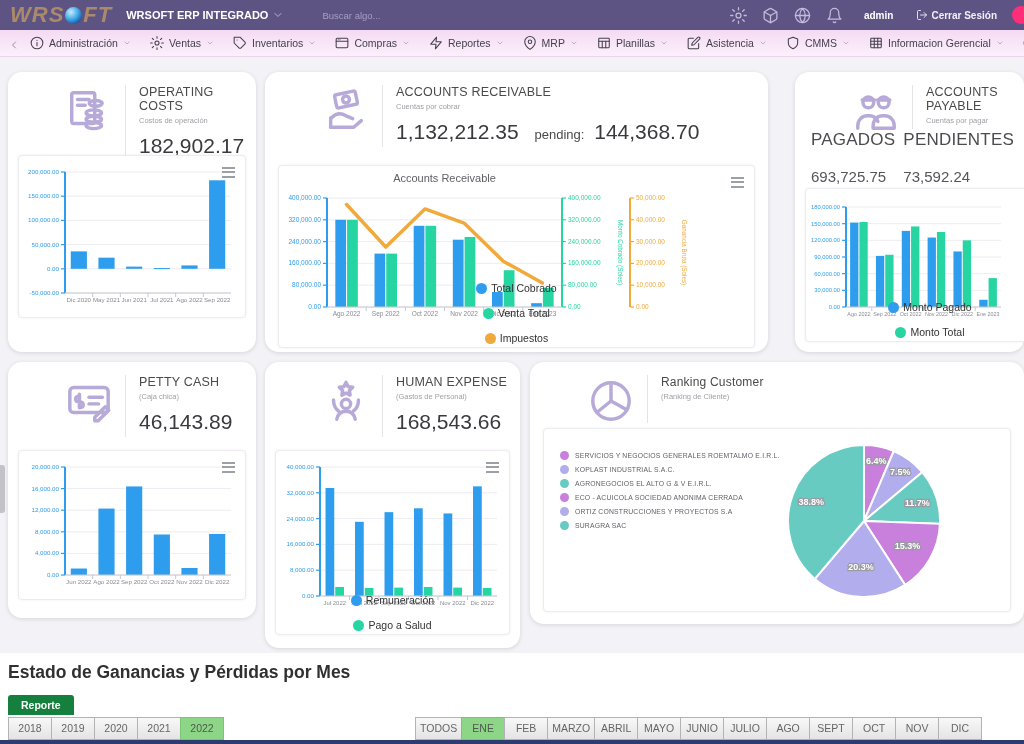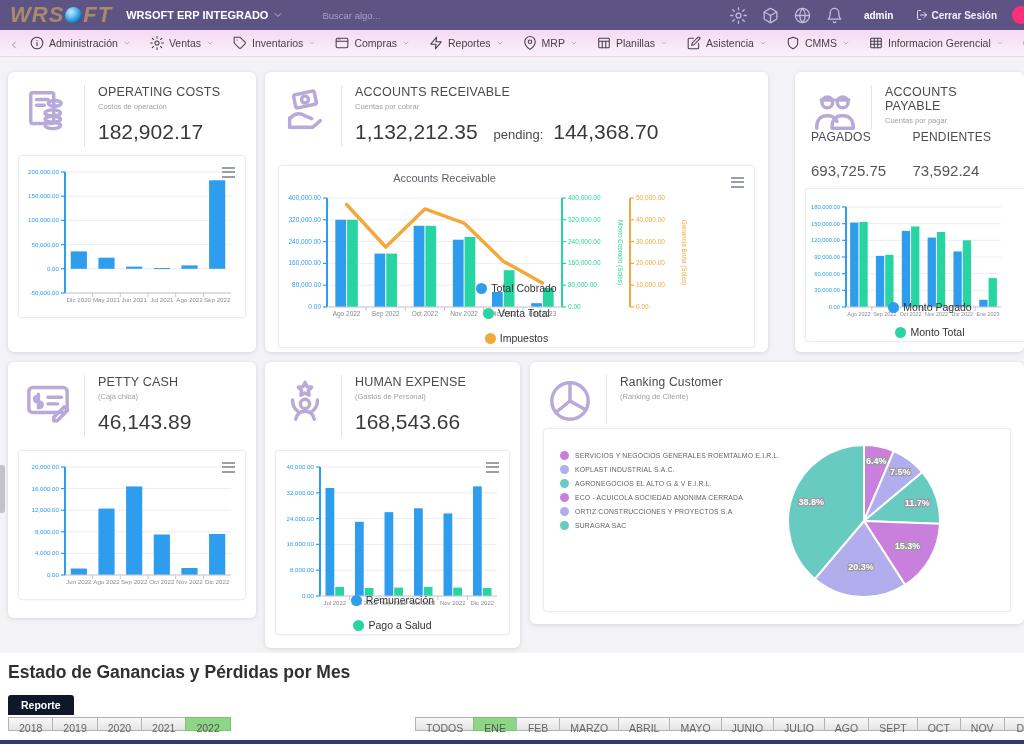--- a/index.html
+++ b/index.html
@@ -41,56 +41,56 @@
   .nav-item .nicon { width:14px; height:14px; display:inline-flex; }
   .nav-item .nicon svg { stroke:#45404d; }
   .nav-item .caret { width:8px; height:8px; display:inline-flex; }
   .nav-item .caret svg { stroke:#938d9e; }
   .nav-dot { position:absolute; left:204px; top:52px; width:5px; height:5px; border-radius:50%; background:#2fd5a0; }
 
   
   .content { position:absolute; top:57px; left:0; width:1024px; height:596px; background:#f3f2f6; }
 
   
-  .card { position:absolute; background:#fff; border-radius:6px; box-shadow:0 1px 4px rgba(40,40,60,.14); }
+  .card { position:absolute; background:#fff; border-radius:14px; box-shadow:0 1px 4px rgba(40,40,60,.14);padding-left:41px; }
   .card-head { display:flex; align-items:flex-start; padding:13px 10px 0 14px; }
   .cicon { width:52px; min-width:52px; height:52px; display:flex; align-items:center; justify-content:center; }
   .cicon svg { stroke:#b7aad8; width:46px; height:46px; }
   .ctext { border-left:1px solid #e4e4e8; margin-left:10px; padding-left:13px; min-height:62px; }
   .ctitle { font-size:12.5px; color:#4a4a4a; letter-spacing:.2px; }
   .csub { font-size:7.5px; color:#a0a0a6; margin-top:3px; }
   .cvalue { font-size:21px; color:#3a3a3e; margin-top:9px; }
   .cvalue .pending-lbl { font-size:13px; color:#4a4a4a; margin:12px 4px 0 10px; }
   .ap-cols { position:absolute; top:58px; left:16px; right:10px; display:flex; }
   .ap-col { flex:1; }
-  .ap-lbl { font-size:12px; color:#4c4c50; letter-spacing:.2px; }
+  .ap-lbl { font-size:17px; color:#4c4c50; letter-spacing:.2px; }
   .ap-val { font-size:15px; color:#55555a; margin-top:18px; }
 
   .chartbox { position:absolute; background:#fff; border:1px solid #ececef; border-radius:4px;
               box-shadow:0 0 3px rgba(60,60,80,.07); }
   .burger { position:absolute; top:8px; right:10px; cursor:pointer; z-index:5; }
   .burger i { display:block; width:13px; height:2px; background:#9aa0a6; margin:2.5px 0; }
   .legend { position:absolute; left:0; right:0; bottom:3px; display:flex; justify-content:center;
             gap:13px; align-items:center; font-size:10.5px; color:#333; font-weight:500;flex-direction:column; }
   .legend .dot { width:11px; height:11px; border-radius:50%; display:inline-block; margin-right:4px; vertical-align:-2px; }
   .legend .li { cursor:pointer; white-space:nowrap; }
 
   .pie-legend { position:absolute; left:16px; top:22px; display:flex; flex-direction:column; gap:5px; }
   .pie-legend .row { display:flex; align-items:center; gap:6px; }
   .pie-legend .dot { width:9px; height:9px; border-radius:50%; }
   .pie-legend .lbl { font-size:6.8px; color:#5e5e66; letter-spacing:.2px; }
 
   
   .section-title { position:absolute; left:8px; top:662px; font-size:17.5px; color:#303030; }
-  .report-btn { position:absolute; left:8px; top:695px; background:#0f172a; color:#fff; font-size:10.5px;
+  .report-btn { position:absolute; left:8px; top:695px; background:#15803d; color:#fff; font-size:10.5px;
                 font-weight:bold; padding:4px 13px; border:none; border-radius:3px 3px 0 0; cursor:pointer; }
   .tabs { position:absolute; top:717px; display:flex; }
   .tabs.years { left:8px; }
   .tabs.months { left:415px; }
-  .tab { height:14px; line-height:21px; padding:0 10px; min-width:44px; text-align:center;
+  .tab { height:23px; line-height:21px; padding:0 4px; min-width:44px; text-align:center;
          border:1px solid #b3b3b6; margin-left:-1px; font-size:10.5px; color:#666;
          background:linear-gradient(#f8f8f8,#e4e4e6); cursor:pointer; white-space:nowrap; }
   .tab:first-child { margin-left:0; }
   .tab.active { background:#8ed687; border-color:#7cc374; color:#4e5a4e; }
   .bottom-bar { position:absolute; left:0; top:740px; width:1024px; height:4px; background:#2e3b6e; }
 
   .scroll-handle { position:absolute; left:0; top:465px; width:5px; height:48px; background:#c3c2c8;
                    border-radius:0 3px 3px 0; cursor:grab; }
 
   svg text { font-family:"Liberation Sans", sans-serif; }

